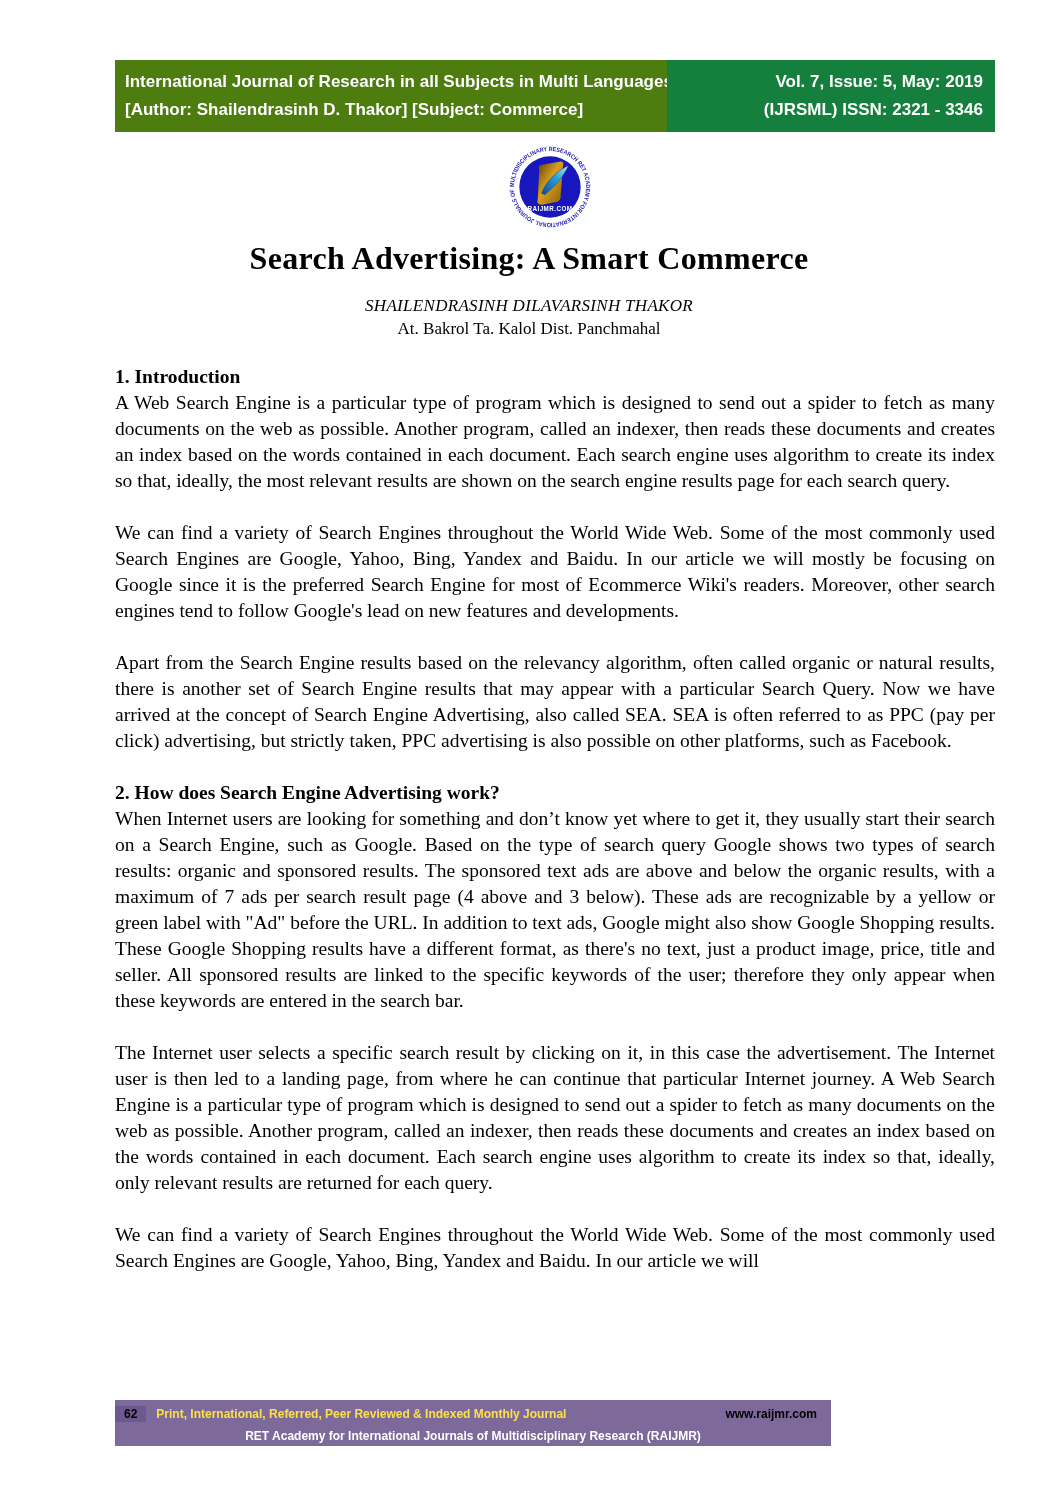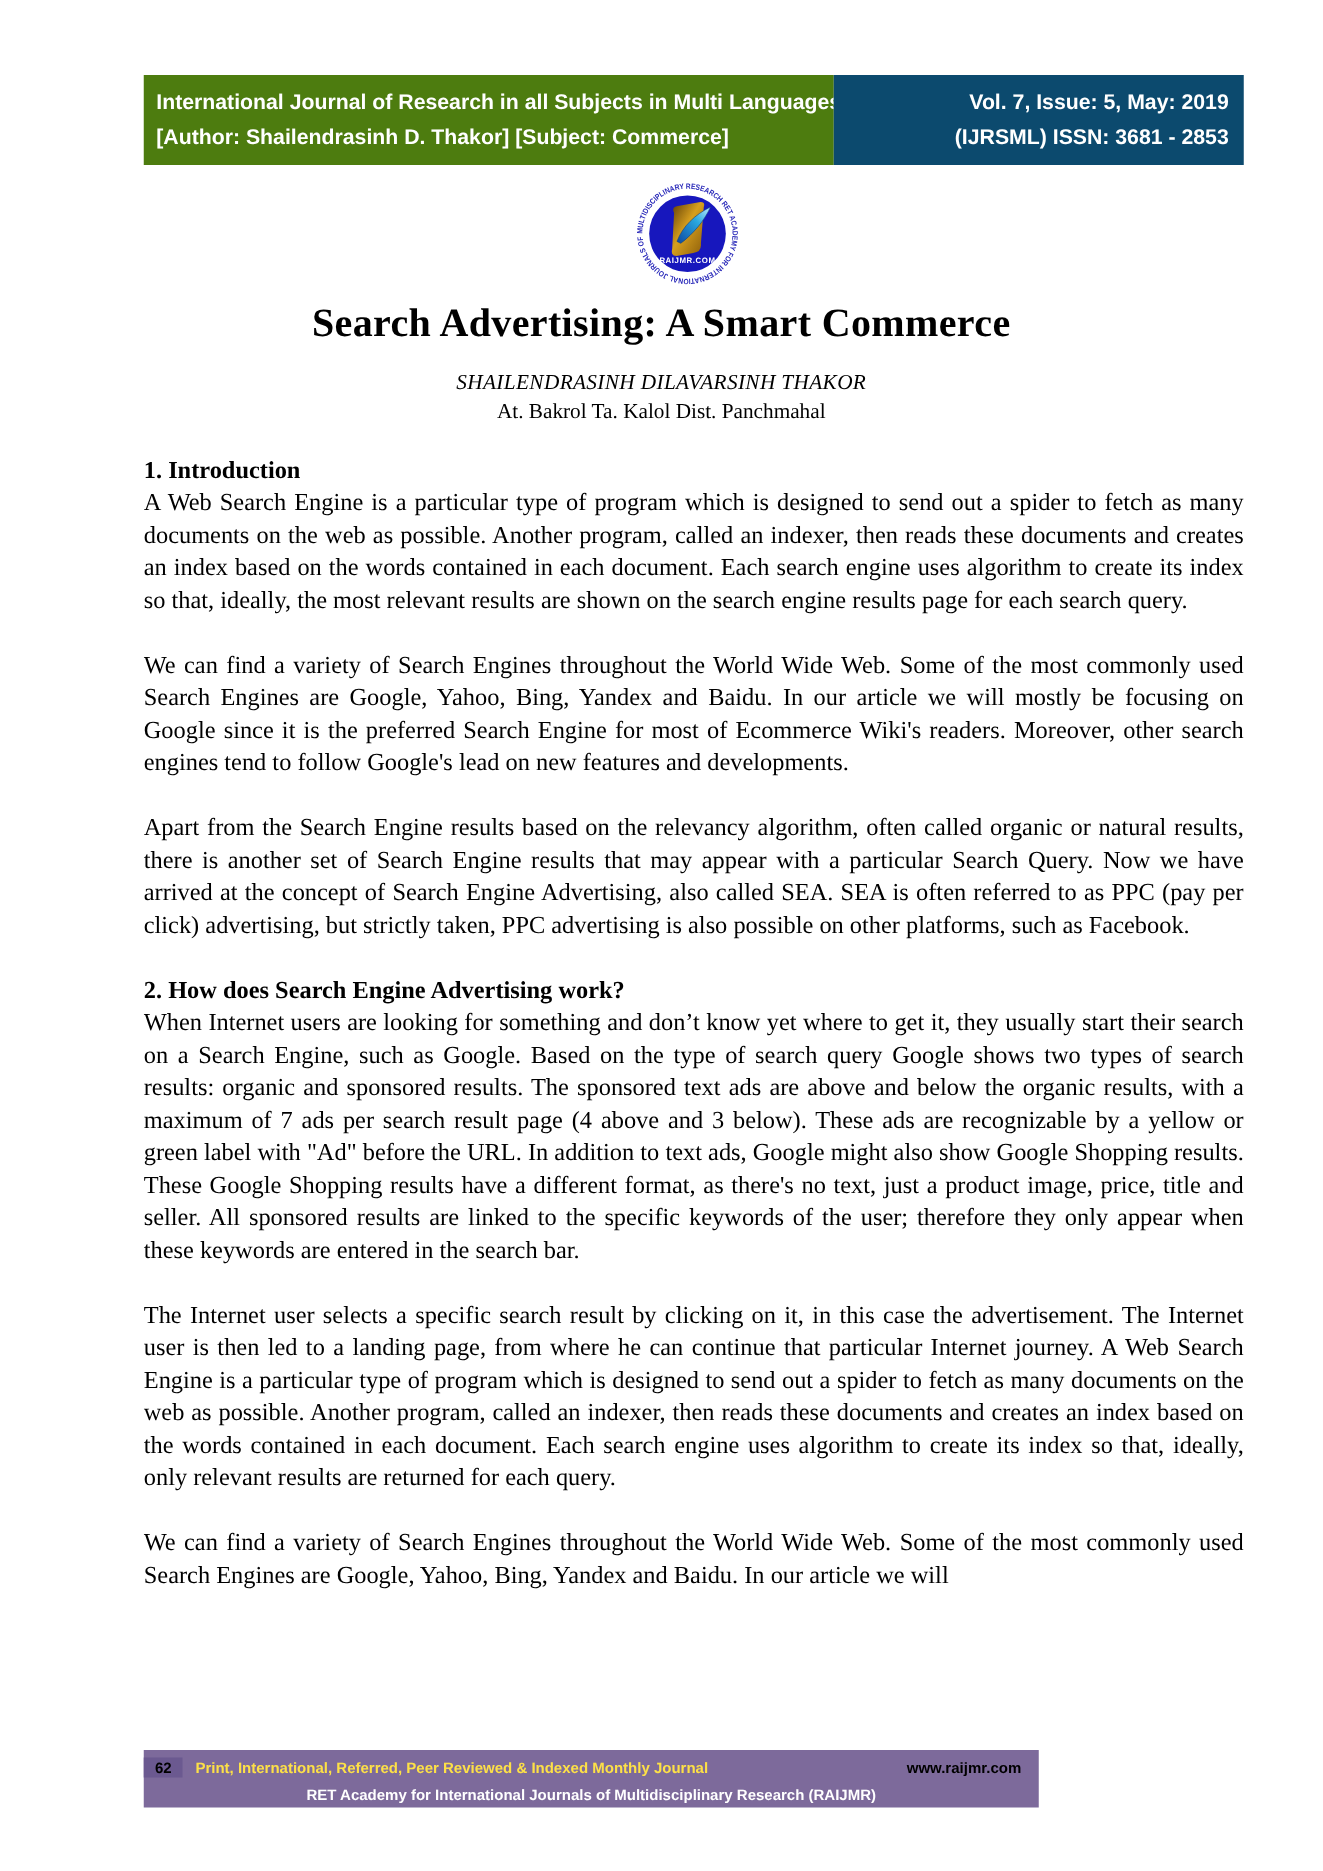--- a/index.html
+++ b/index.html
@@ -20,21 +20,21 @@
     display:flex;
     font-family:"Liberation Sans", sans-serif;
     font-weight:700; font-size:17px;
   }
   .mast-left {
     width:552px; background:#4d7c0f; color:#fff;
     padding:8px 6px 0 10px; line-height:28px;
     white-space:nowrap; overflow:hidden;
   }
   .mast-right {
-    flex:1; background:#0c4a6e; color:#fff;
+    flex:1; background:#15803d; color:#fff;
     text-align:right; padding:8px 12px 0 0; line-height:28px;
     white-space:nowrap;
   }
   
   .logo-wrap { position:absolute; left:504px; top:141px; width:92px; height:92px; }
   
   .title {
     position:absolute; top:240px; left:0; width:100%;
     text-align:center; font-weight:700; font-size:32px; letter-spacing:.3px;
   }
@@ -75,21 +75,21 @@
 
 <div class="page">
 
   <div class="masthead">
     <div class="mast-left">
       <div>International Journal of Research in all Subjects in Multi Languages</div>
       <div>[Author: Shailendrasinh D. Thakor] [Subject: Commerce]</div>
     </div>
     <div class="mast-right">
       <div>Vol. 7, Issue: 5, May: 2019</div>
-      <div>(IJRSML)  ISSN: 3681 - 2853</div>
+      <div>(IJRSML)  ISSN: 2321 - 3346</div>
     </div>
   </div>
 
   <div class="logo-wrap">
     <svg viewBox="0 0 120 120" width="92" height="92">
       <defs>
         <path id="ringPath" d="M 13 60 A 47 47 0 1 1 107 60 A 47 47 0 1 1 13 60"></path>
         <linearGradient id="goldGrad" x1="0" y1="0" x2="1" y2="1">
           <stop offset="0" stop-color="#5d3c06"></stop>
           <stop offset="0.45" stop-color="#d79f1e"></stop>

